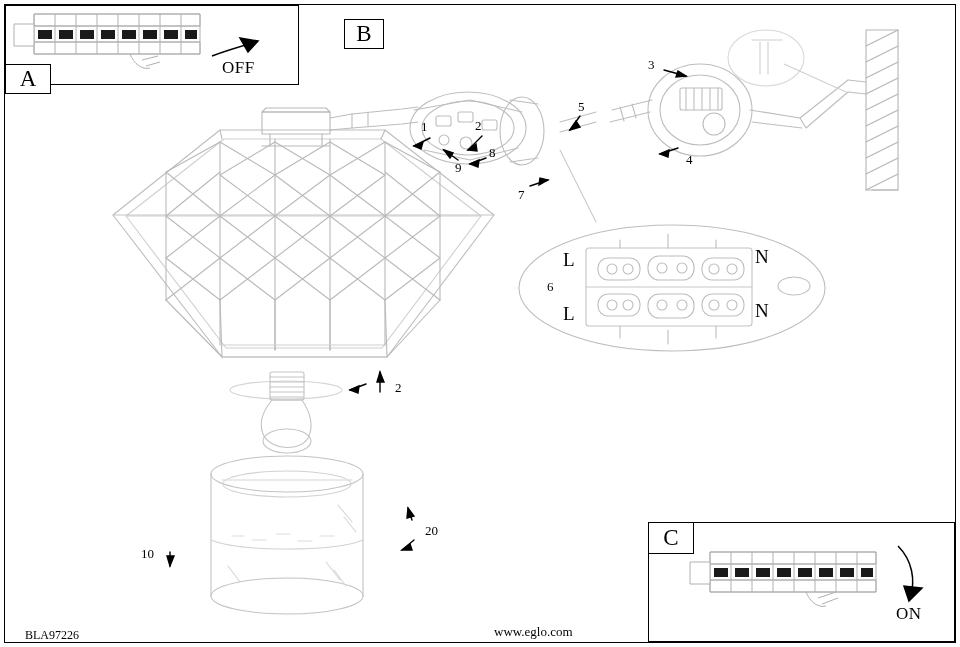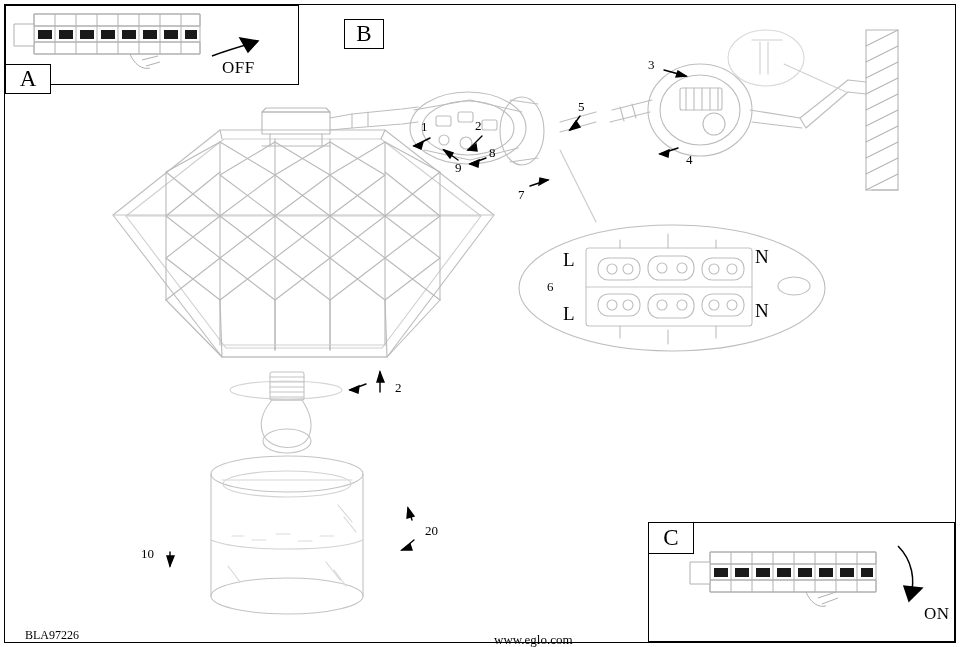--- a/index.html
+++ b/index.html
@@ -52,21 +52,20 @@
   }
   .onoff {
     font-size: 17px;
     letter-spacing: 0.5px;
   }
   .footer-code {
     font-size: 12px;
   }
   .footer-url {
     font-size: 13px;
-    margin-top: 8px;
   }
   .box-A, .box-B, .box-C {
     position: absolute;
     border: 1px solid #000;
     background: #fff;
     box-sizing: border-box;
   }
   .letter-badge {
     position: absolute;
     border: 1px solid #000;
@@ -345,18 +344,18 @@
       <rect x="819" y="568" width="14" height="9"></rect>
       <rect x="840" y="568" width="14" height="9"></rect>
       <rect x="861" y="568" width="12" height="9"></rect>
     </g>
     <g stroke="#000" fill="#000" stroke-width="1.5">
       <path d="M898,546 C912,560 916,580 910,598" fill="none"></path>
       <polygon points="909,601 922,588 904,586"></polygon>
     </g>
   </svg>
   <div class="letter-badge big-letter" style="left:648px; top:522px; width:46px; height:32px;">C</div>
-  <div class="txt onoff" style="left:896px; top:604px;margin-left:28px;">ON</div>
+  <div class="txt onoff" style="left:896px; top:604px;">ON</div>
 
   <div class="txt footer-code" style="left:25px; top:628px;">BLA97226</div>
   <div class="txt footer-url" style="left:494px; top:624px;">www.eglo.com</div>
 
 </div>
 
 </body></html>

